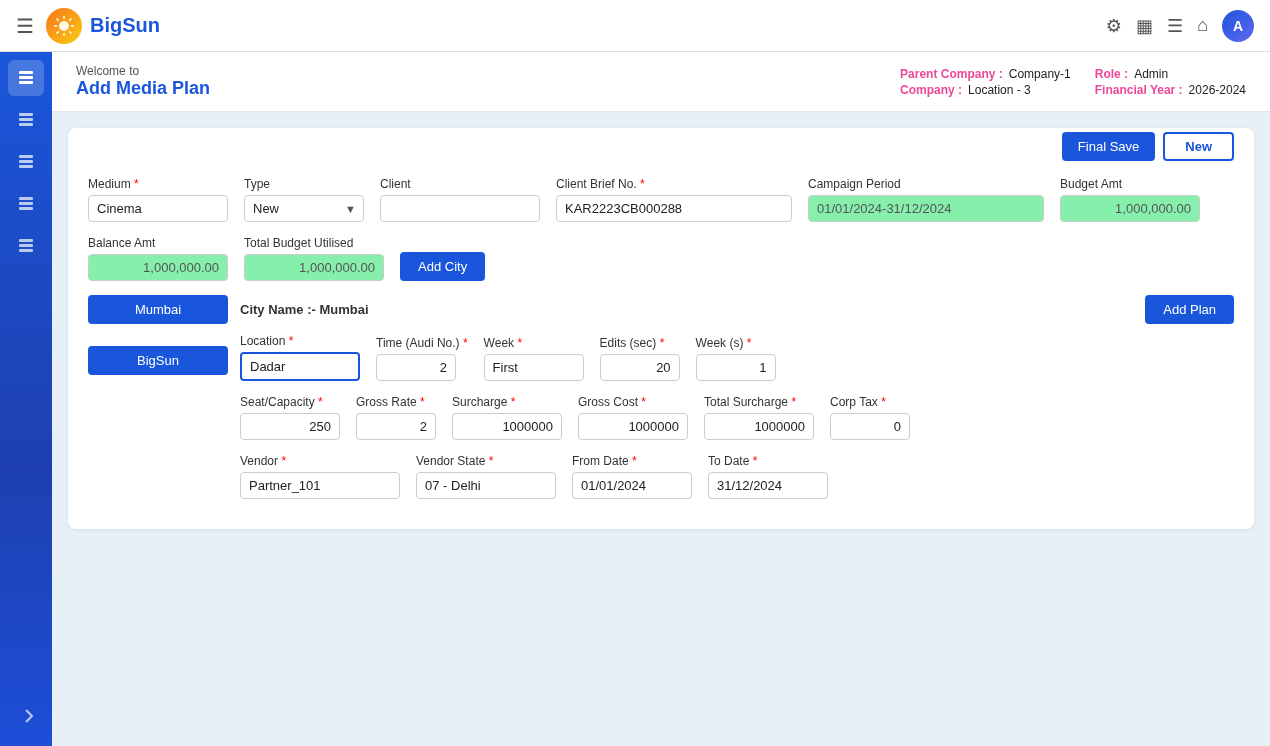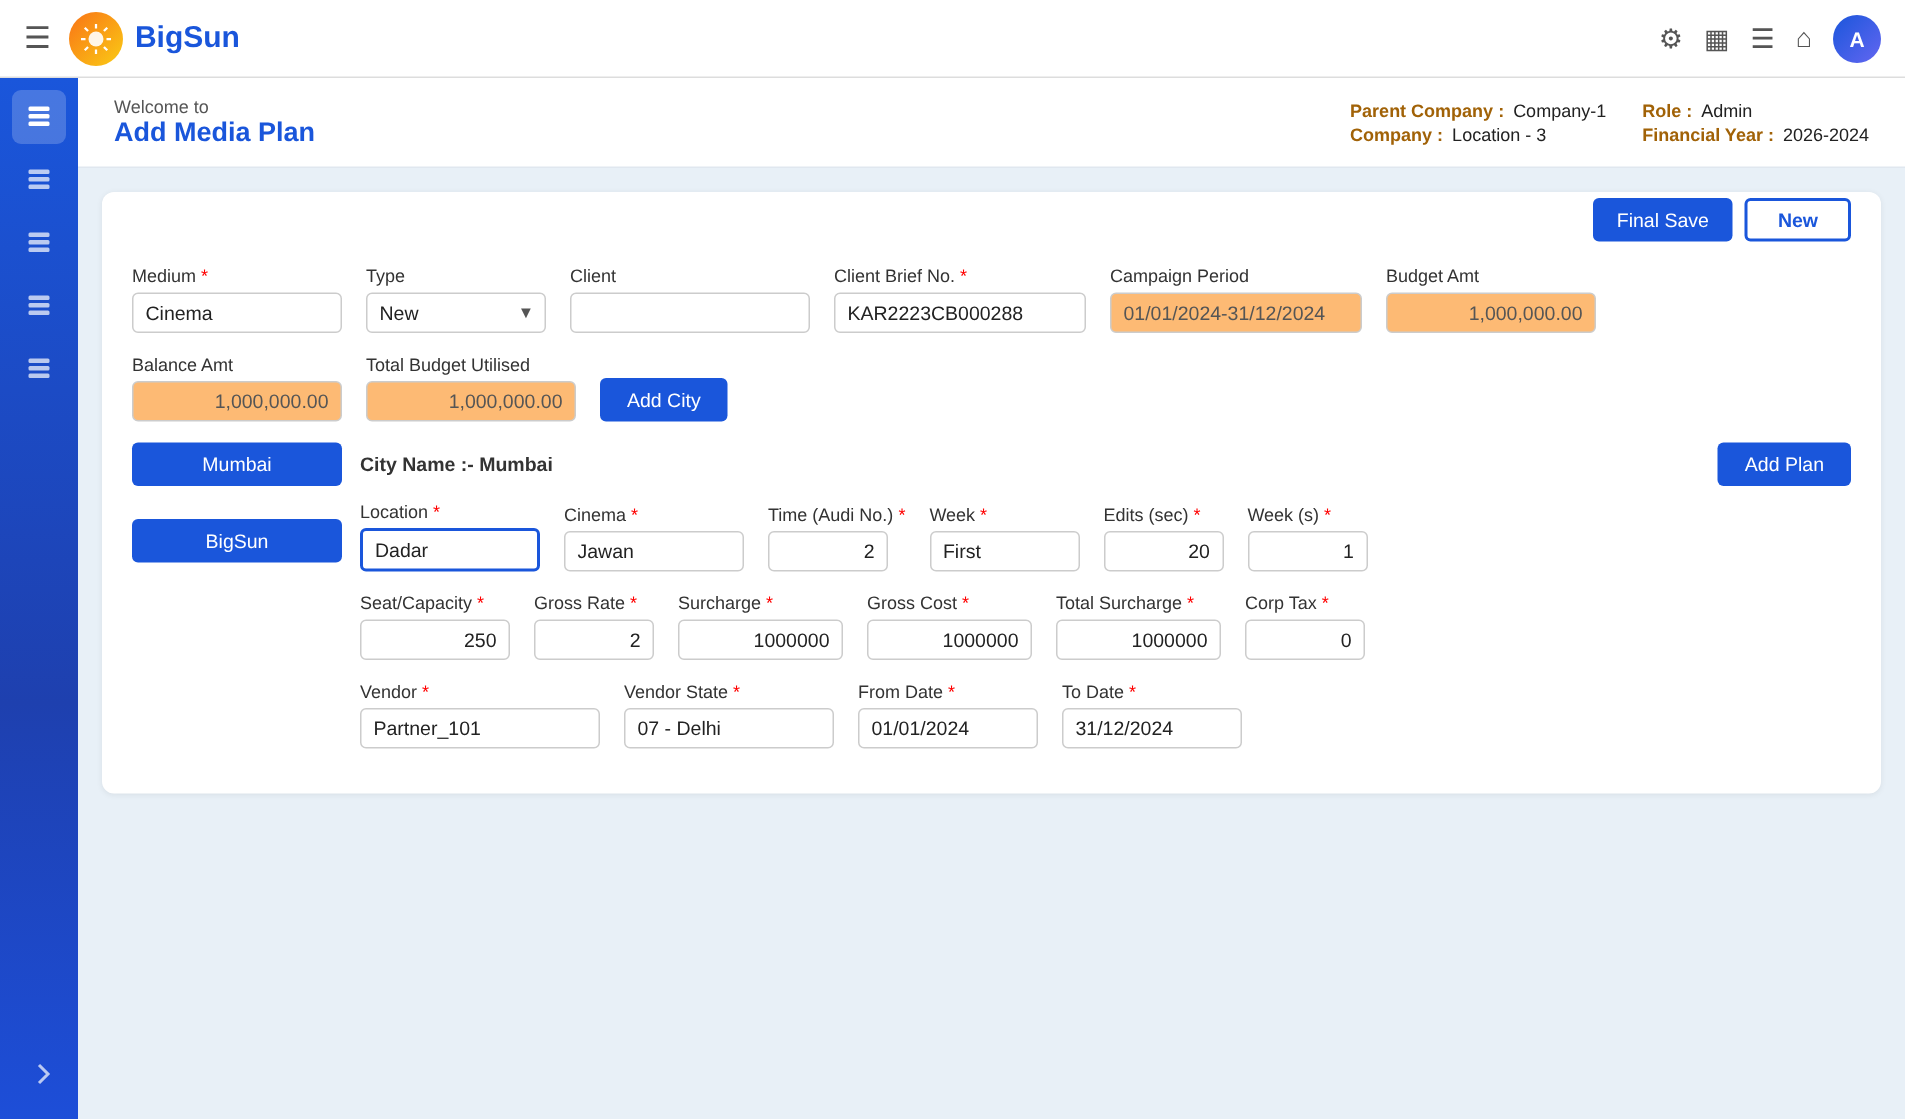--- a/index.html
+++ b/index.html
@@ -59,21 +59,21 @@
     .header-bar {
       background: #fff; padding: 12px 24px;
       display: flex; align-items: center; justify-content: space-between;
       border-bottom: 1px solid #e0e7ef;
     }
     .header-title-wrap {}
     .welcome-text { font-size: 12px; color: #555; }
     .page-title { font-size: 18px; font-weight: bold; color: #1a56db; }
     .header-meta { display: flex; gap: 24px; font-size: 12px; color: #333; }
     .meta-group { display: flex; flex-direction: column; gap: 2px; }
-    .meta-label { color: #a16207; font-weight: 600; }
+    .meta-label { color: #ec4899; font-weight: 600; }
     .meta-value { color: #222; font-weight: 400; }
     .meta-row { display: flex; gap: 6px; align-items: baseline; }
 
     
     .form-container {
       background: #fff; margin: 16px; border-radius: 8px;
       padding: 4px 20px; box-shadow: 0 1px 4px rgba(0,0,0,0.07);
     }
 
     
@@ -91,21 +91,21 @@
 
     
     .form-row { display: flex; gap: 16px; margin-bottom: 14px; align-items: flex-end; flex-wrap: wrap; }
     .form-group { display: flex; flex-direction: column; gap: 4px; }
     .form-label { font-size: 12px; color: #333; font-weight: 500; }
     .required { color: red; }
     .form-input {
       border: 1px solid #ccc; border-radius: 4px; padding: 5px 8px;
       font-size: 13px; color: #222; background: #fff; outline: none;
     }
-    .form-input.readonly { background: #fdba74; color: #555; }
+    .form-input.readonly { background: #86efac; color: #555; }
     .form-select-wrap { position: relative; display: inline-flex; align-items: center; }
     .form-select-wrap select {
       border: 1px solid #ccc; border-radius: 4px; padding: 5px 28px 5px 8px;
       font-size: 13px; color: #222; background: #fff; outline: none;
       appearance: none; cursor: pointer;
     }
     .chevron-down { position: absolute; right: 8px; pointer-events: none; font-size: 11px; color: #555; }
 
     
     .btn-add-city {
@@ -134,21 +134,21 @@
       background: #1a56db; color: #fff; border: none; border-radius: 4px;
       padding: 7px 18px; font-size: 13px; cursor: pointer; font-weight: 500;
     }
 
     
     .w80 { width: 80px; }
     .w100 { width: 100px; }
     .w120 { width: 120px; }
     .w140 { width: 140px; }
     .w180 { width: 160px; }
-    .w200 { width: 168px; }
+    .w200 { width: 236px; }
 
     
     .form-input.selected { border-color: #1a56db; border-width: 2px; }
   </style>
 </head>
 <body>
 
 <nav class="navbar">
   <div class="navbar-left">
     <span class="hamburger">☰</span>
@@ -326,26 +326,20 @@
 
         <div class="form-row">
           <div class="form-group">
             <label class="form-label">
               <span>Location</span> <span class="required">*</span>
             </label>
             <input type="text" class="form-input w120 selected" value="Dadar" style="">
           </div>
           <div class="form-group">
             <label class="form-label">
-              <span>Cinema</span> <span class="required">*</span>
-            </label>
-            <input type="text" class="form-input w120" value="Jawan" style="">
-          </div>
-          <div class="form-group">
-            <label class="form-label">
               <span>Time (Audi No.)</span> <span class="required">*</span>
             </label>
             <input type="text" class="form-input w80" value="2" style="text-align: right;">
           </div>
           <div class="form-group">
             <label class="form-label">
               <span>Week</span> <span class="required">*</span>
             </label>
             <input type="text" class="form-input w100" value="First" style="">
           </div>

